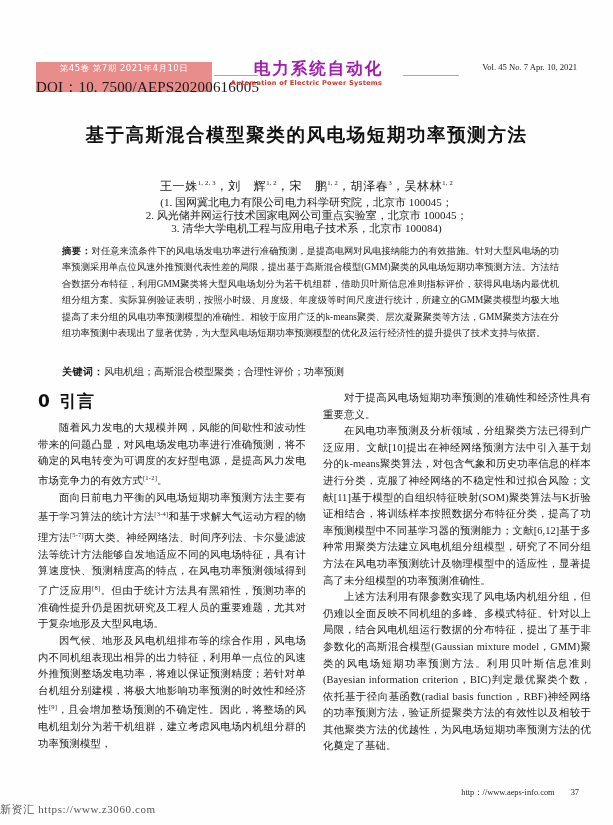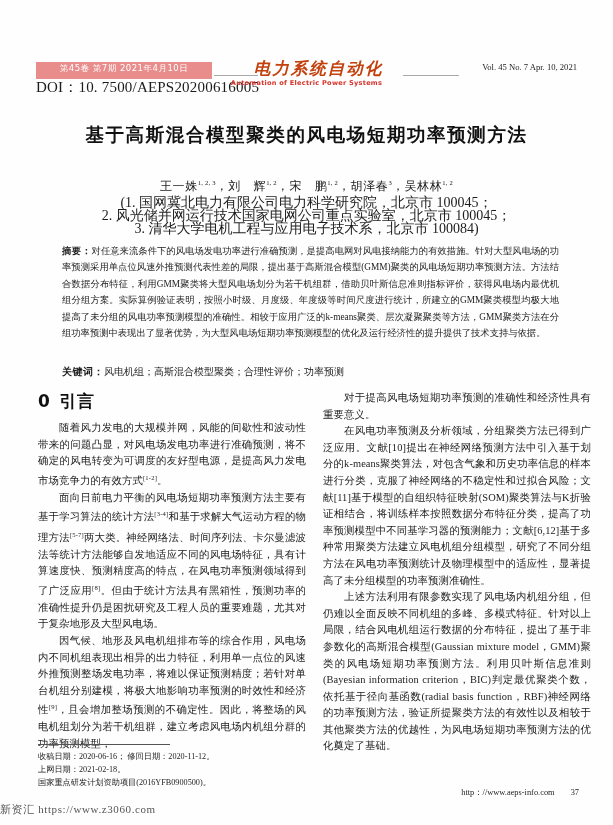--- a/index.html
+++ b/index.html
@@ -28,21 +28,21 @@
     top: 60px;
     left: 36px;
     right: 36px;
     height: 42px;
   }
   .volume-bar {
     position: absolute;
     top: 2px;
     left: 0;
     width: 176px;
-    height: 17px;
+    height: 30px;
     background: #e98c8c;
     color: #ffffff;
     font-size: 8.5px;
     line-height: 13px;
     letter-spacing: 0.5px;
     text-align: center;
     font-family: "DejaVu Sans", "Liberation Sans", sans-serif;
     white-space: nowrap;
     overflow: hidden;
   }
@@ -59,22 +59,21 @@
     position: absolute;
     left: 0;
     right: 0;
     top: 0;
     text-align: center;
   }
   .journal-cn {
     font-family: "DejaVu Serif", "Liberation Serif", serif;
     font-size: 16.5px;
     font-weight: 700;
-    font-style: italic;
-    color: #c2410c;
+    color: #a21caf;
     letter-spacing: 2px;
     line-height: 18px;
     white-space: nowrap;
     padding-left: 24px;
   }
   .journal-en {
     font-family: "DejaVu Sans", "Liberation Sans", sans-serif;
     font-size: 6.6px;
     font-weight: 700;
     color: #d4342c;
@@ -128,21 +127,21 @@
     font-size: 6.6px;
     vertical-align: super;
     letter-spacing: 0.2px;
   }
   .affils {
     position: absolute;
     top: 196px;
     left: 0;
     right: 0;
     text-align: center;
-    font-size: 14px;
+    font-size: 11px;
     line-height: 13.2px;
     color: #1c1c1c;
   }
   .affils div { white-space: nowrap; }
 
   
   .abstract-block {
     position: absolute;
     top: 243px;
     left: 62px;
@@ -305,26 +304,20 @@
     </div>
     <div class="col col-right">
       <div>
           <p class="body">对于提高风电场短期功率预测的准确性和经济性具有重要意义。</p>
           <p class="body">在风电功率预测及分析领域，分组聚类方法已得到广泛应用。文献[10]提出在神经网络预测方法中引入基于划分的k-means聚类算法，对包含气象和历史功率信息的样本进行分类，克服了神经网络的不稳定性和过拟合风险；文献[11]基于模型的自组织特征映射(SOM)聚类算法与K折验证相结合，将训练样本按照数据分布特征分类，提高了功率预测模型中不同基学习器的预测能力；文献[6,12]基于多种常用聚类方法建立风电机组分组模型，研究了不同分组方法在风电功率预测统计及物理模型中的适应性，显著提高了未分组模型的功率预测准确性。</p>
           <p class="body">上述方法利用有限参数实现了风电场内机组分组，但仍难以全面反映不同机组的多峰、多模式特征。针对以上局限，结合风电机组运行数据的分布特征，提出了基于非参数化的高斯混合模型(Gaussian mixture model，GMM)聚类的风电场短期功率预测方法。利用贝叶斯信息准则(Bayesian information criterion，BIC)判定最优聚类个数，依托基于径向基函数(radial basis function，RBF)神经网络的功率预测方法，验证所提聚类方法的有效性以及相较于其他聚类方法的优越性，为风电场短期功率预测方法的优化奠定了基础。</p>
         </div>
     </div>
   </div>
 
-  <div class="footnote">
-    <div class="footnote-rule"></div>
-    <div class="footnote-line">收稿日期：2020-06-16； 修回日期：2020-11-12。</div>
-    <div class="footnote-line">上网日期：2021-02-18。</div>
-    <div class="footnote-line">国家重点研发计划资助项目(2016YFB0900500)。</div>
-  </div>
 
   <div class="footer-right">
     <span>http：//www.aeps-info.com</span><span class="pageno">37</span>
   </div>
 
   <div class="watermark">新资汇 https://www.z3060.com</div>
 
 </div>
 
 </body></html>

